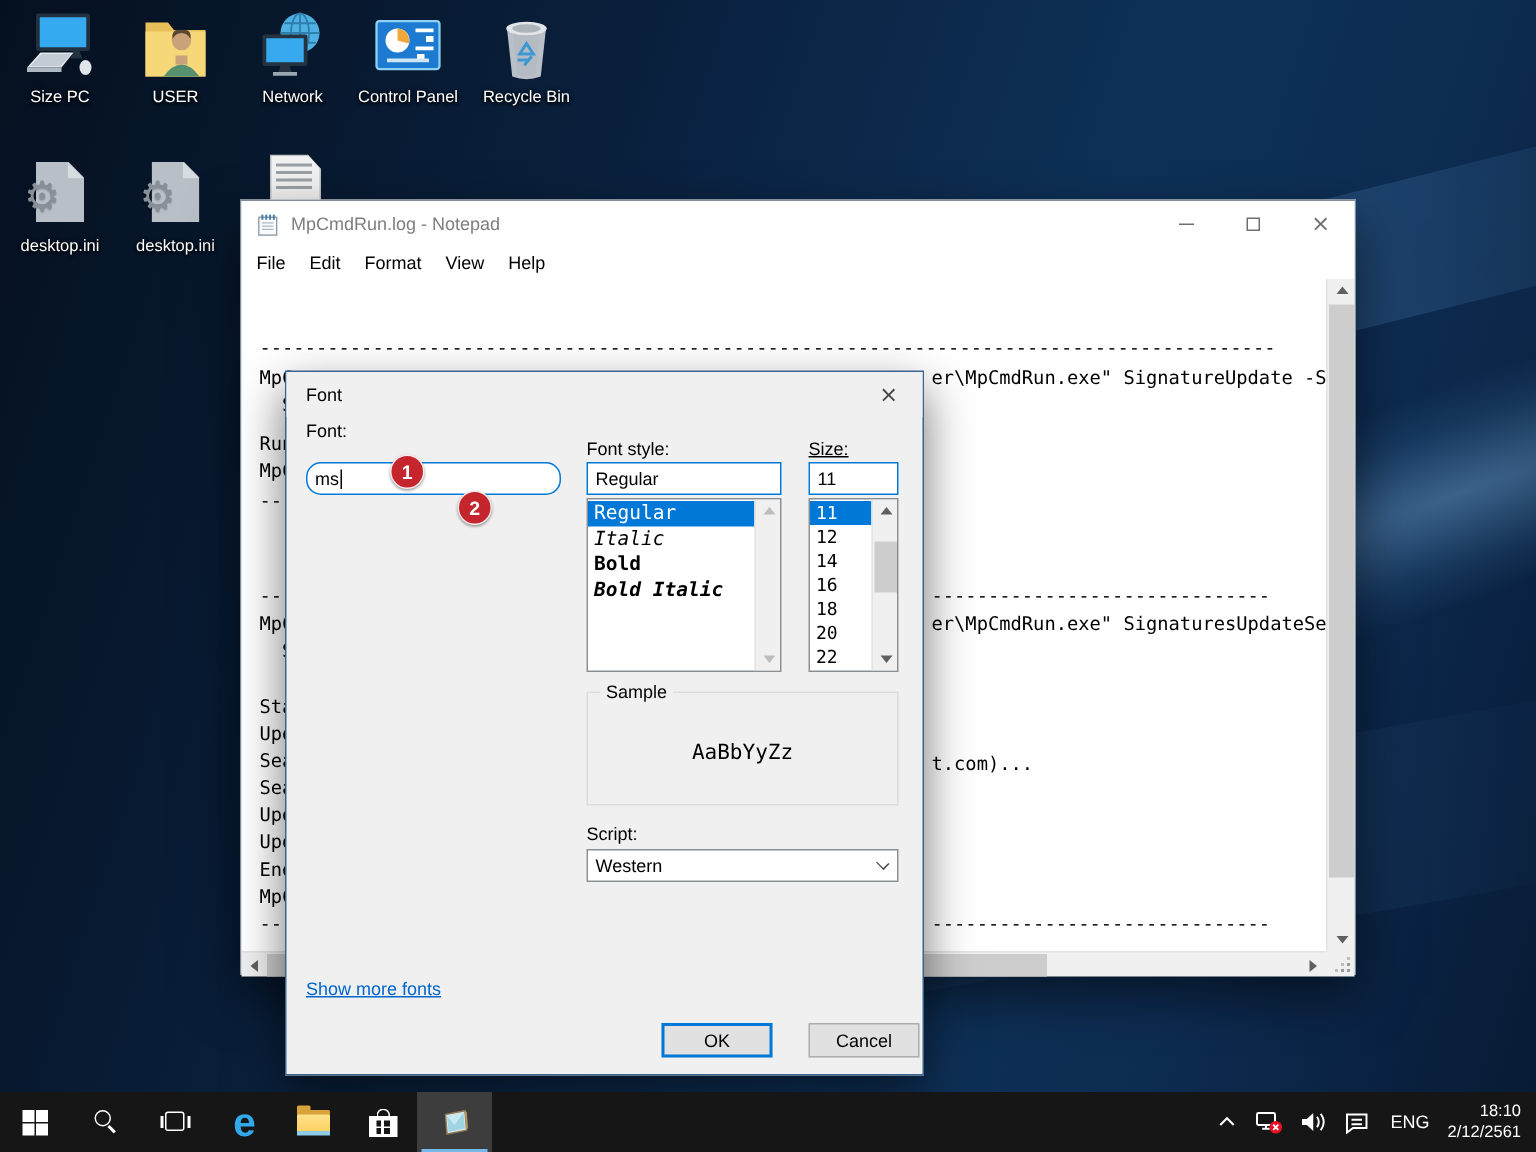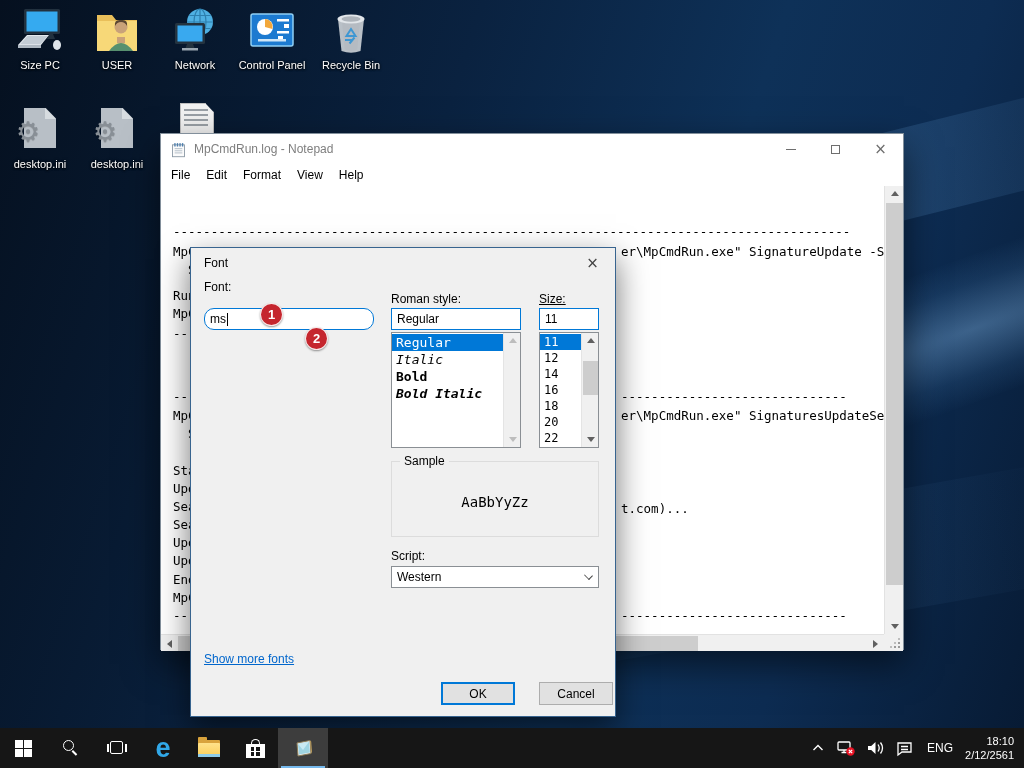--- a/index.html
+++ b/index.html
@@ -341,21 +341,21 @@
 
   <div class="fdialog">
     <div class="fd-titlebar">
       <span class="fd-title">Font</span>
       <div class="fd-close">
           <span>×</span>
         </div>
     </div>
 
     <div class="fd-label" style="left:13px; top:32px;">Font:</div>
-    <div class="fd-label" style="left:200px; top:44px;">Roman style:</div>
+    <div class="fd-label" style="left:200px; top:44px;">Font style:</div>
     <div class="fd-label" style="left:348px; top:44px;text-decoration:underline;">Size:</div>
 
     <div class="fd-input" style="left:13px; top:60px; width:170px;border-radius:10px;">
       <span>ms</span>
         <span class="caret"></span>
     </div>
     <div class="fd-input" style="left:200px; top:60px; width:130px;">
       <span>Regular</span>
     </div>
     <div class="fd-input" style="left:348px; top:60px; width:60px;">

